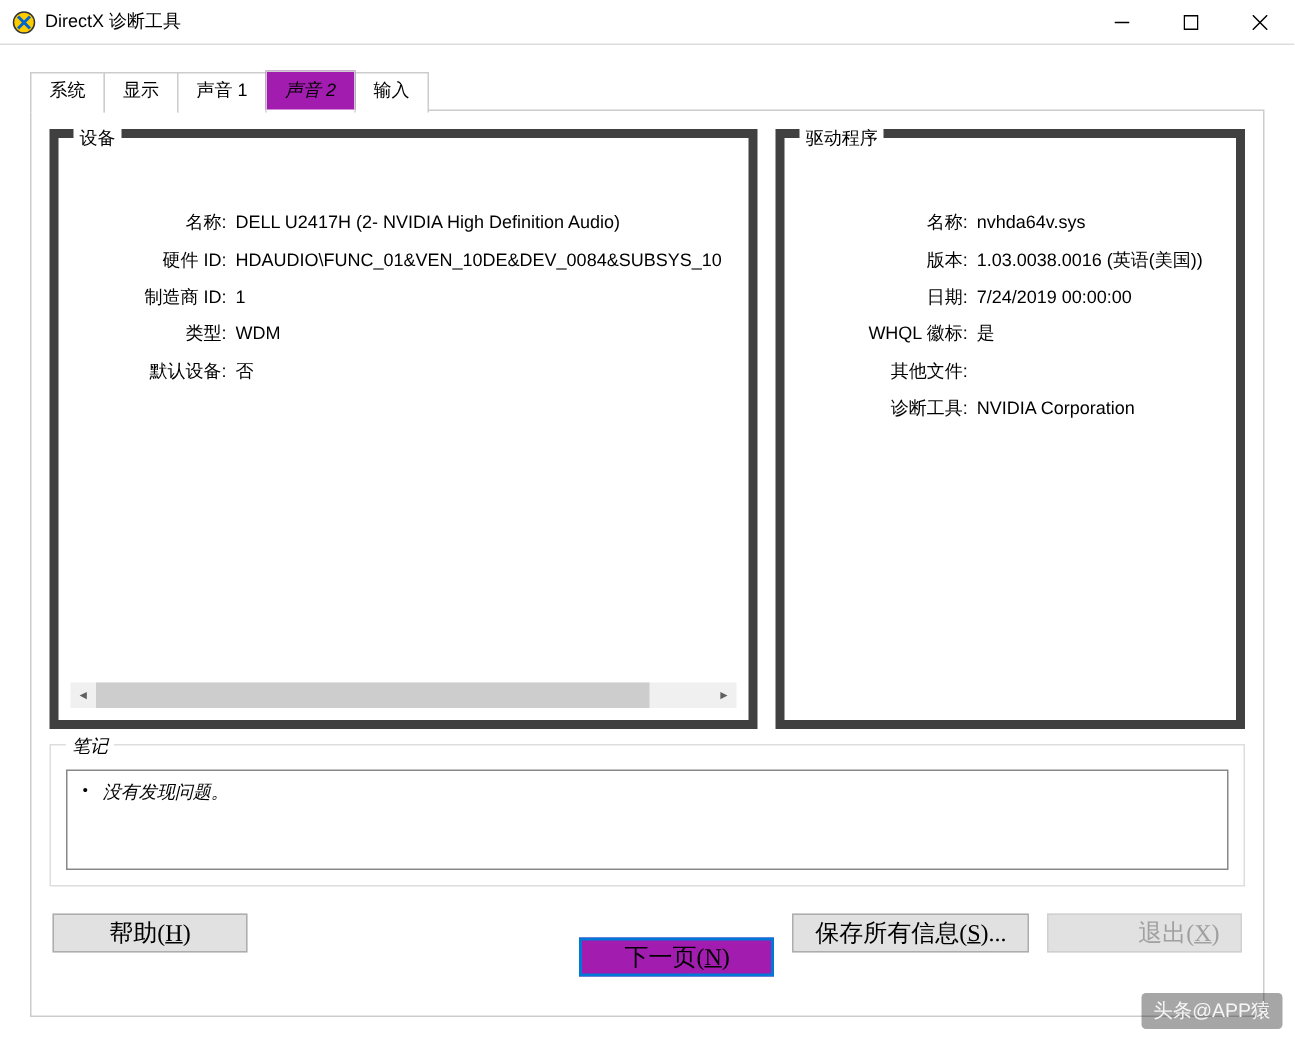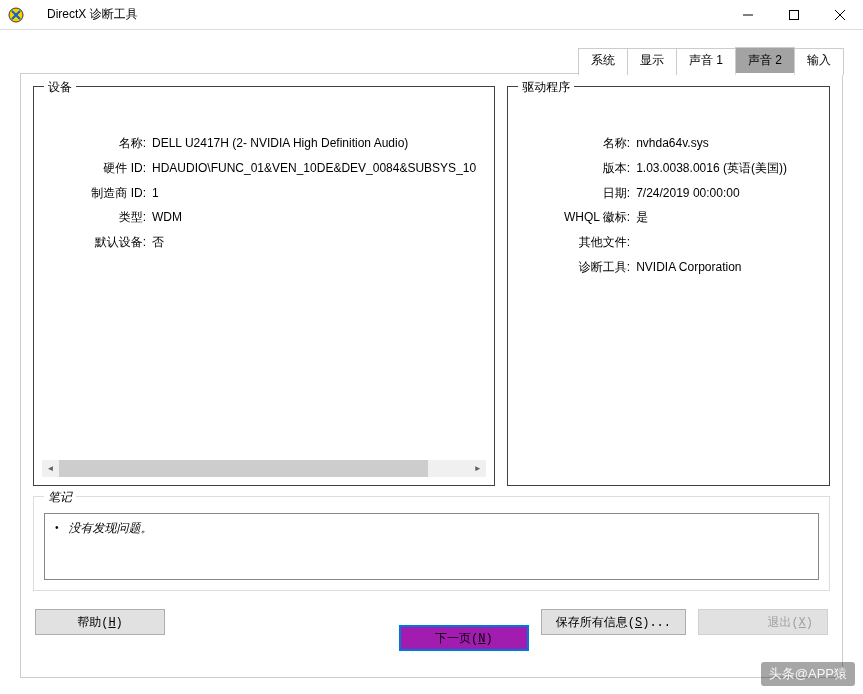--- a/index.html
+++ b/index.html
@@ -11,21 +11,20 @@
       height: 694px;
       overflow: hidden;
     }
     .titlebar {
       height: 30px;
       background: #fff;
       border-bottom: 1px solid #ddd;
       display: flex;
       align-items: center;
       padding-left: 8px;
-      gap: 17px;
     }
     .titlebar-icon {
       width: 16px; height: 16px;
       margin-right: 6px;
       display: inline-flex;
       align-items: center;
       justify-content: center;
     }
     .titlebar-title { flex: 1; font-size: 12px; color: #000; }
     .win-controls { display: flex; }
@@ -39,35 +38,35 @@
       padding: 16px 20px 16px 20px;
       height: calc(694px - 30px);
       display: flex;
       flex-direction: column;
     }
 
     .tabs {
       display: flex;
       position: relative;
       z-index: 2;
-      justify-content: flex-end;
     }
     .tab {
       padding: 4px 12px;
       border: 1px solid #ccc;
       border-bottom: none;
       background: #fff;
       margin-right: -1px;
       position: relative;
       top: 1px;
     }
     .tab.active {
-      background: #a3a3a3;
+      background: #a21caf;
       border-bottom: 1px solid #fff;
       z-index: 3;
+      font-style: italic;
     }
     .tab:not(.active) {
       top: 2px;
       padding-top: 3px;
       padding-bottom: 3px;
     }
 
     .tab-panel {
       border: 1px solid #ccc;
       flex: 1;
@@ -78,21 +77,21 @@
       background: #fff;
     }
 
     .top-groups {
       display: flex;
       gap: 12px;
       height: 400px;
     }
 
     .groupbox {
-      border: 1px solid #404040;
+      border: 6px solid #404040;
       position: relative;
       padding: 18px 8px 8px 8px;
       flex: 1;
       display: flex;
       flex-direction: column;
     }
     .groupbox.device { flex: 1.35; }
     .groupbox-title {
       position: absolute;
       top: -8px;
@@ -171,22 +170,22 @@
     .spacer { flex: 1; }
     .btn {
       min-width: 130px;
       height: 26px;
       border: 1px solid #adadad;
       background: #e1e1e1;
       display: flex;
       align-items: center;
       justify-content: center;
       padding: 0 14px;
-      font-size: 12px;
-      font-family: Liberation Mono, monospace;
+      font-size: 16px;
+      font-family: Liberation Serif, serif;
     }
     .btn.primary {
       border: 2px solid #0078d7;
       background: #a21caf;
       margin-top: 16px;
     }
     .btn.disabled {
       color: #a0a0a0;
       border-color: #d0d0d0;
       justify-content: flex-end;

